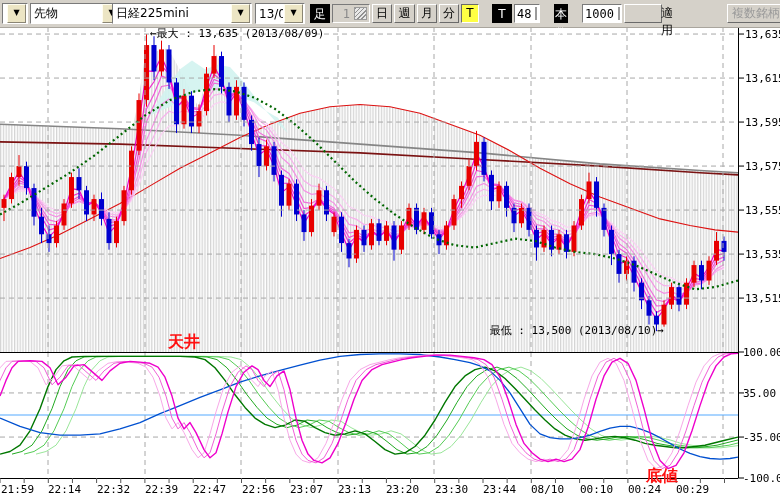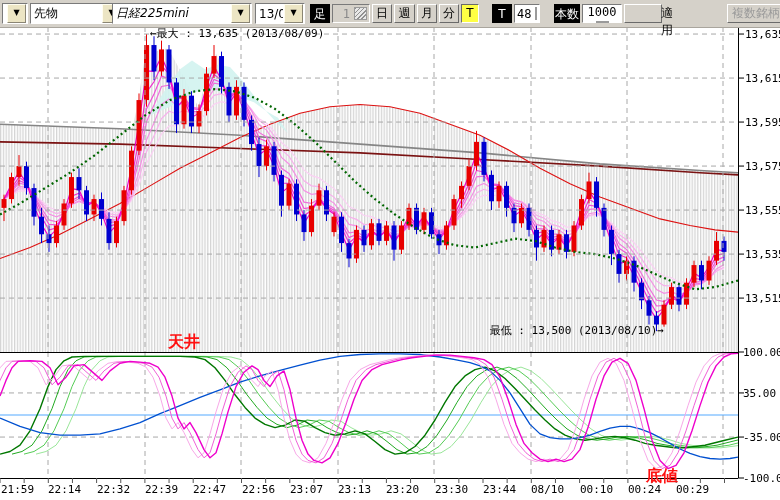--- a/index.html
+++ b/index.html
@@ -36,21 +36,21 @@
 <body>
 
 <div class="toolbar">
   <div class="tb combo" style="left:2px;width:26px;">
     <span class="arrow" style="margin-left:auto;">▼</span>
   </div>
   <div class="tb combo" style="left:30px;width:93px;align-items:center;">
     <span class="val">先物</span>
     <span class="arrow">▼</span>
   </div>
-  <div class="tb combo" style="left:112px;width:140px;font-style:italic;">
+  <div class="tb combo" style="left:112px;width:140px;">
     <span class="val">日経225mini</span>
     <span class="arrow">▼</span>
   </div>
   <div class="tb combo" style="left:255px;width:50px;">
     <span class="val">13/09</span>
     <span class="arrow">▼</span>
   </div>
   <div class="tb blackbtn" style="left:310px;width:20px;">足</div>
   <div class="tb spin disabled" style="left:332px;width:38px;">
     <span class="num">1</span>
@@ -59,22 +59,22 @@
   <div class="tb pbtn" style="left:372px;width:20px;">日</div>
   <div class="tb pbtn" style="left:394px;width:21px;">週</div>
   <div class="tb pbtn" style="left:417px;width:20px;">月</div>
   <div class="tb pbtn" style="left:439px;width:20px;">分</div>
   <div class="tb pbtn yellow" style="left:461px;width:18px;">T</div>
   <div class="tb blackbtn" style="left:492px;width:20px;">T</div>
   <div class="tb spin" style="left:514px;width:26px;">
     <span class="num">48</span>
     <span class="grip"></span>
   </div>
-  <div class="tb blackbtn" style="left:554px;width:26px;">本数</div>
-  <div class="tb spin" style="left:582px;width:40px;flex-direction:column;">
+  <div class="tb blackbtn" style="left:554px;width:14px;">本数</div>
+  <div class="tb spin" style="left:582px;width:40px;">
     <span class="num">1000</span>
     <span class="grip"></span>
   </div>
   <div class="tb pbtn" style="left:624px;width:32px;padding-left:36px;">適用</div>
   <div class="tb pbtn disabled" style="left:727px;width:58px;">複数銘柄</div>
 </div>
 
 <svg id="chart" width="780" height="500" viewBox="0 0 780 500">
     <defs>
       <pattern id="hatch" width="2.8" height="4" patternUnits="userSpaceOnUse">

